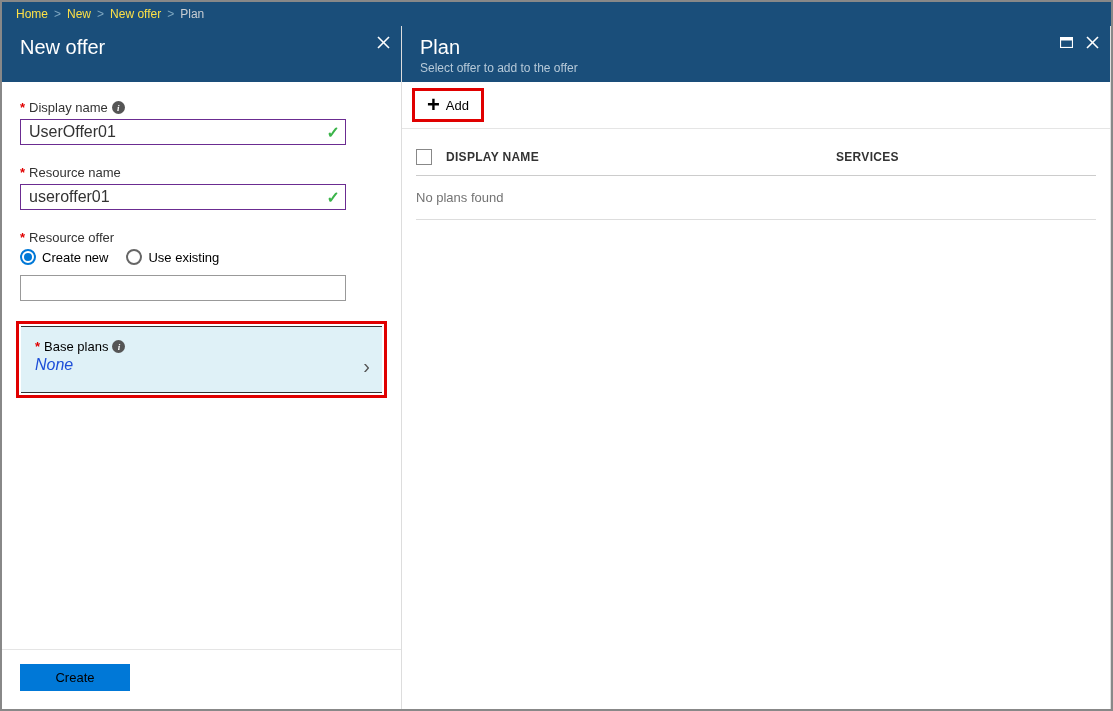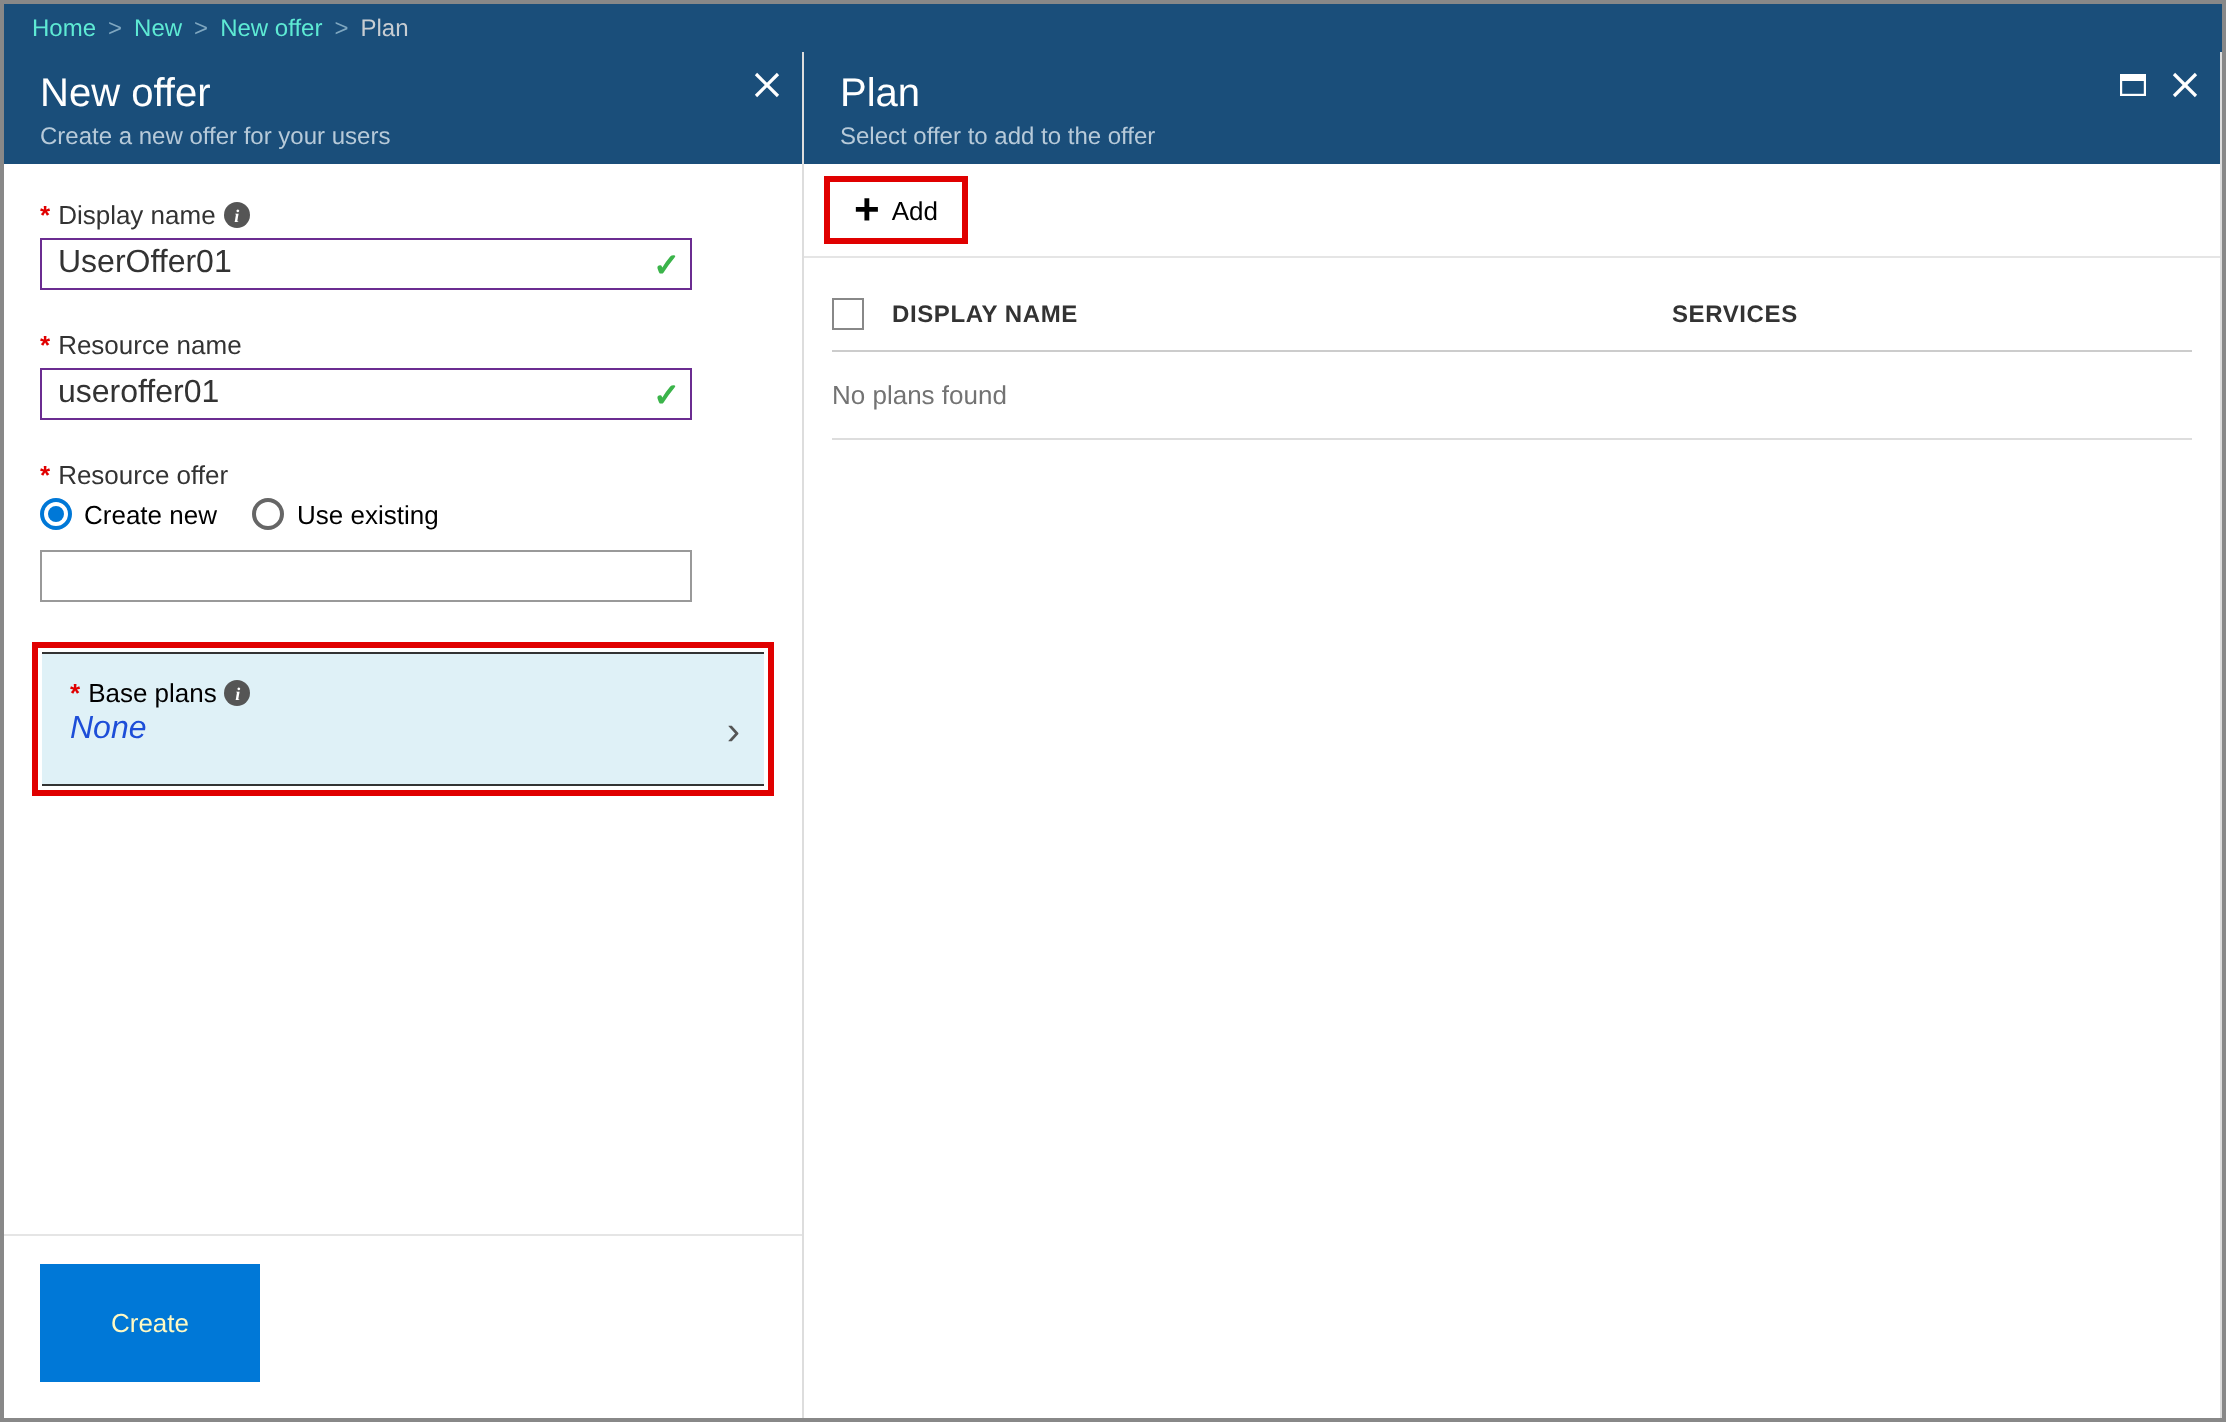--- a/index.html
+++ b/index.html
@@ -21,21 +21,21 @@
   .breadcrumb-bar {
     height: 24px;
     background: #1a4e7a;
     display: flex;
     align-items: center;
     padding: 0 10px;
     color: #9bd2f0;
     font-size: 12px;
   }
   .breadcrumb-bar .crumb {
-    color: #5eead4;
+    color: #fde047;
     cursor: pointer;
     padding: 0 4px;
   }
   .breadcrumb-bar .crumb.active {
     color: #c8cdd2;
   }
   .breadcrumb-bar .sep {
     color: #7fa7c0;
     padding: 0 2px;
   }
@@ -97,23 +97,23 @@
     overflow: auto;
     background: #fff;
   }
   .blade-footer {
     padding: 14px 18px 18px 18px;
     border-top: 1px solid #e5e5e5;
     background: #fff;
   }
   .btn-primary {
     background: #0078d7;
-    color: #fef9c3;
+    color: #000000;
     border: none;
-    padding: 22px 0;
+    padding: 6px 0;
     width: 110px;
     font-size: 13px;
     cursor: pointer;
   }
   
   .field {
     margin-bottom: 20px;
   }
   .field-label {
     font-size: 13px;
@@ -297,21 +297,20 @@
   <span class="crumb">New offer</span>
   <span class="sep">&gt;</span>
   <span class="crumb active">Plan</span>
 </div>
 
 <div class="blades">
 
   <div class="blade blade-left">
     <div class="blade-header">
       <div class="title">New offer</div>
-      <div class="subtitle">Create a new offer for your users</div>
       <div class="header-actions">
         <span class="header-icon">
           <svg width="13" height="13" viewBox="0 0 13 13">
               <line x1="1" y1="1" x2="12" y2="12" stroke="#fff" stroke-width="1.6"></line>
               <line x1="12" y1="1" x2="1" y2="12" stroke="#fff" stroke-width="1.6"></line>
             </svg>
         </span>
       </div>
     </div>
 

